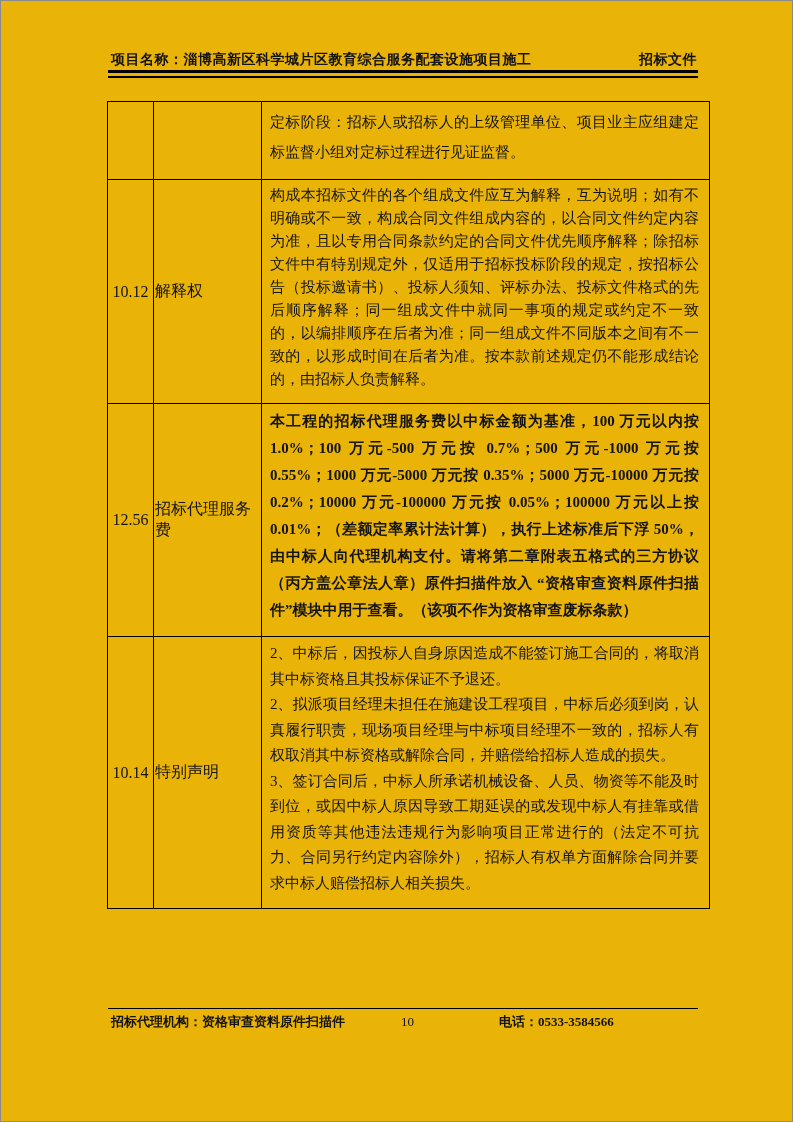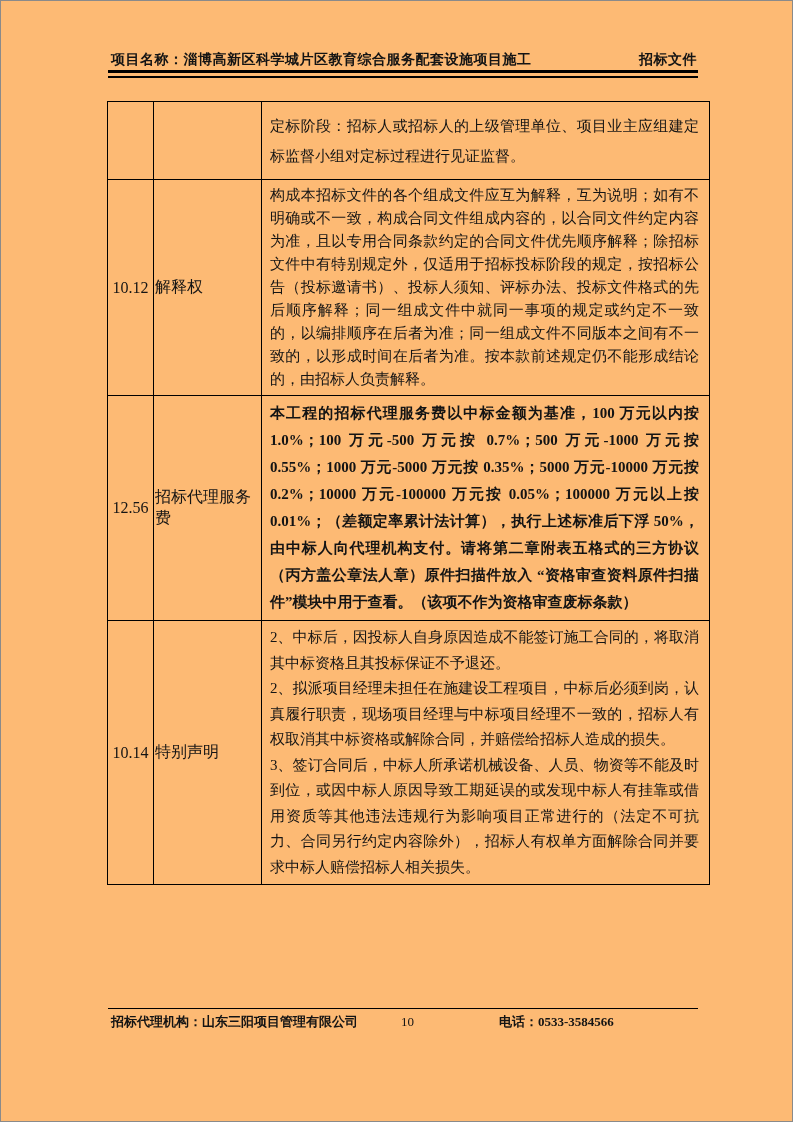--- a/index.html
+++ b/index.html
@@ -1,20 +1,20 @@
 <!DOCTYPE html>
 <html><head>
 <meta charset="utf-8">
 <style>
   html,body { margin:0; padding:0; background:#e8e8e8; }
   .page {
     position:relative;
     width:793px; height:1122px;
     margin:0 auto;
-    background:#fdba74;
+    background:#eab308;
     border:1px solid #8a8a8a;
     box-sizing:border-box;
     font-family:"Liberation Serif","DejaVu Serif",serif;
     color:#141414;
     overflow:hidden;
   }
   
   .header {
     position:absolute; left:110px; top:50px; width:586px;
     display:flex; justify-content:space-between; align-items:flex-end;
@@ -32,21 +32,21 @@
   }
   table.main-table td {
     border:1.5px solid #000;
     vertical-align:middle;
     box-sizing:border-box;
   }
   td.c1 { width:46px;  text-align:center; font-size:16px; }
   td.c2 { width:108px; font-size:16px; }
   td.c3 {
     width:448px; text-align:justify; text-justify:inter-ideograph;
-    font-size:15px; padding:4px 10px 4px 8px;
+    font-size:15px; padding:4px 10px 12px 8px;
   }
   td.c3 p { margin:0; }
   tr.row-a td.c3 { line-height:30px; }
   tr.row-a { height:78px; }
   tr.row-b { height:215px; }
   tr.row-b td.c3 { line-height:23px; }
   tr.row-c { height:220px; }
   tr.row-c td.c3 { line-height:27px; font-weight:bold; }
   tr.row-d { height:262px; }
   tr.row-d td.c3 { line-height:25.5px; }
@@ -108,19 +108,19 @@
           <p>2、拟派项目经理未担任在施建设工程项目，中标后必须到岗，认真履行职责，现场项目经理与中标项目经理不一致的，招标人有权取消其中标资格或解除合同，并赔偿给招标人造成的损失。</p>
           <p>3、签订合同后，中标人所承诺机械设备、人员、物资等不能及时到位，或因中标人原因导致工期延误的或发现中标人有挂靠或借用资质等其他违法违规行为影响项目正常进行的（法定不可抗力、合同另行约定内容除外），招标人有权单方面解除合同并要求中标人赔偿招标人相关损失。</p>
         </td>
       </tr>
     </tbody>
   </table>
 
   <div class="footer-rule"></div>
   <div class="footer">
     <div class="f-line">
-      <span class="f-agency">招标代理机构：山东三阳项目管理有限公司</span>
+      <span class="f-agency">招标代理机构：资格审查资料原件扫描件</span>
       <span class="f-pagenum">10</span>
       <span class="f-phone">电话：0533-3584566</span>
     </div>
   </div>
 
 </div>
 
 </body></html>

